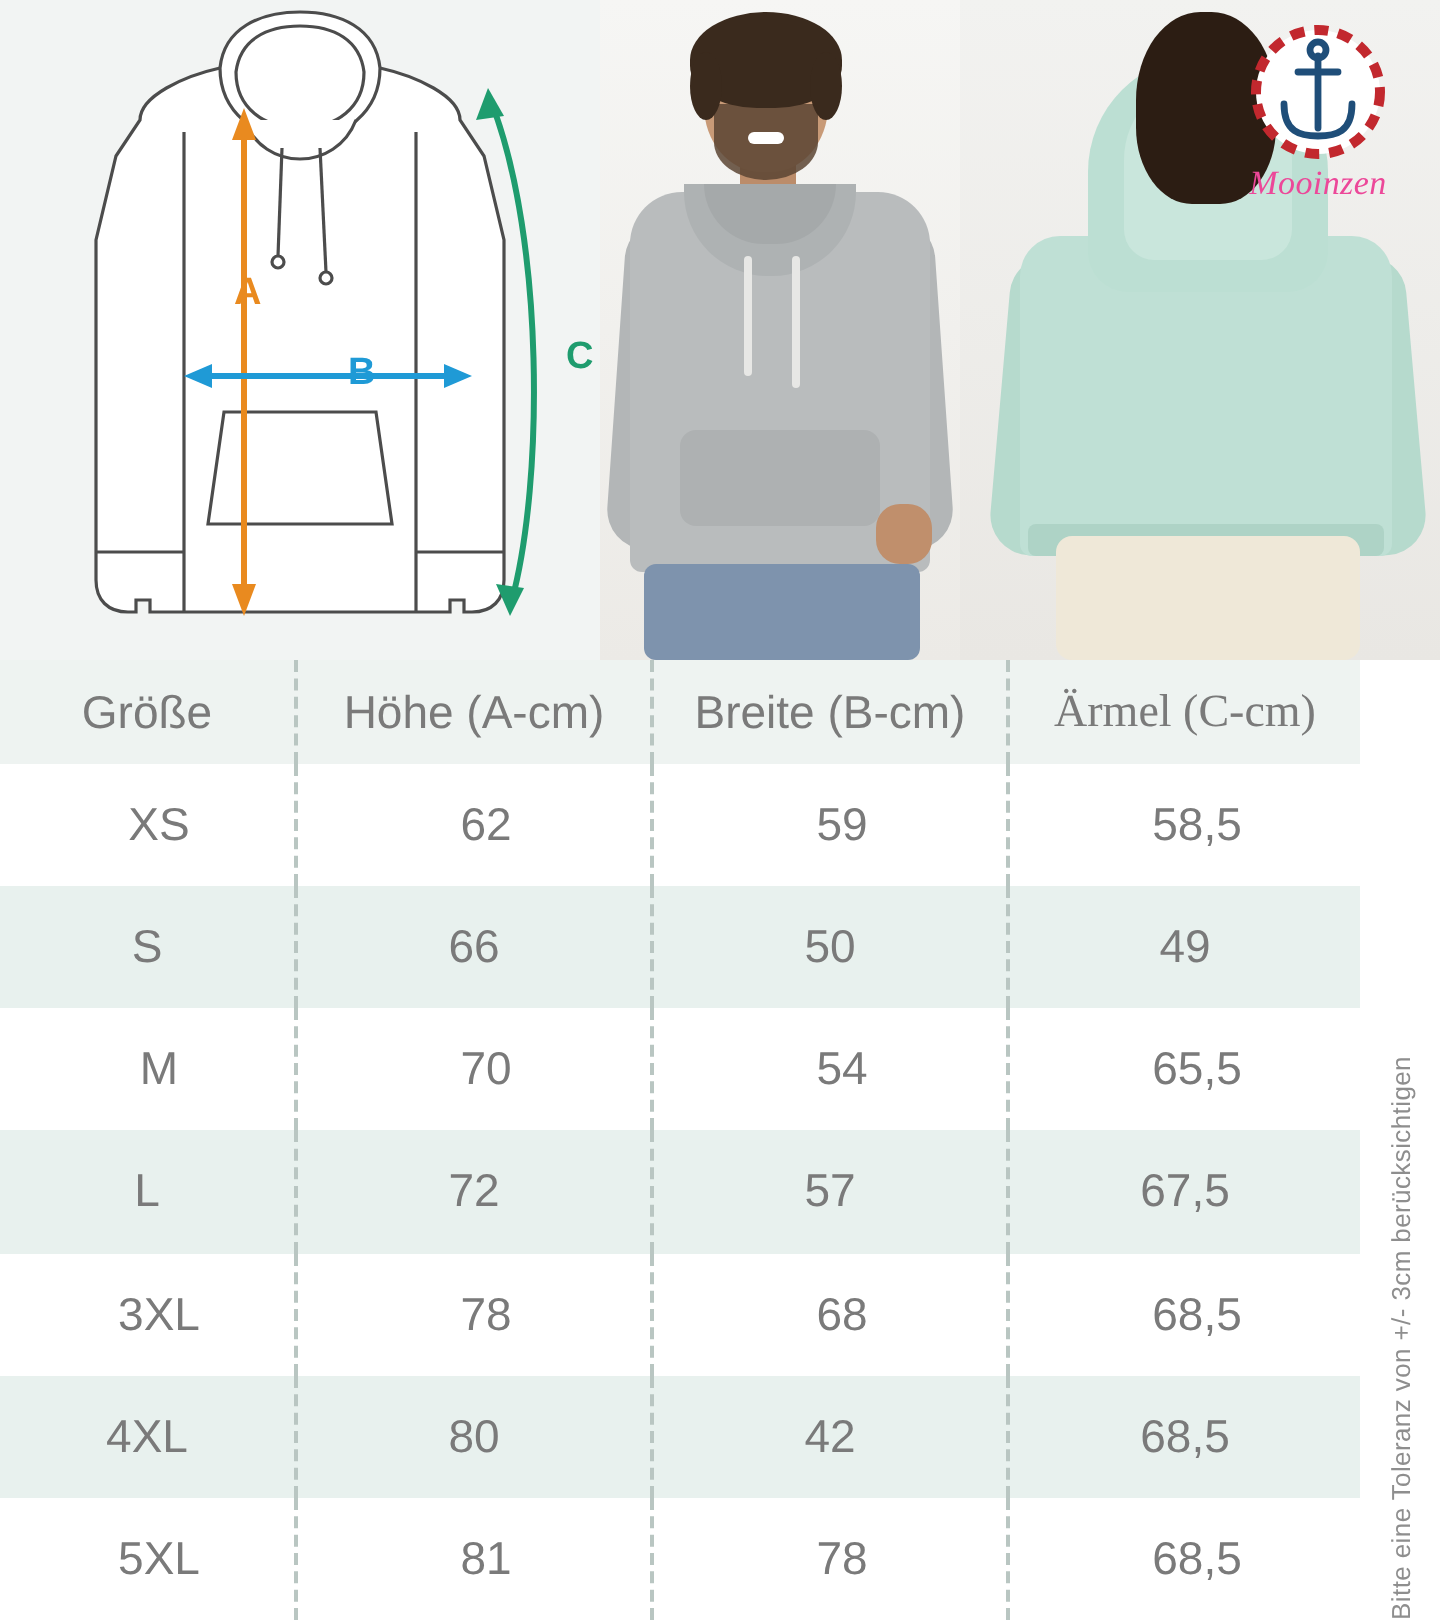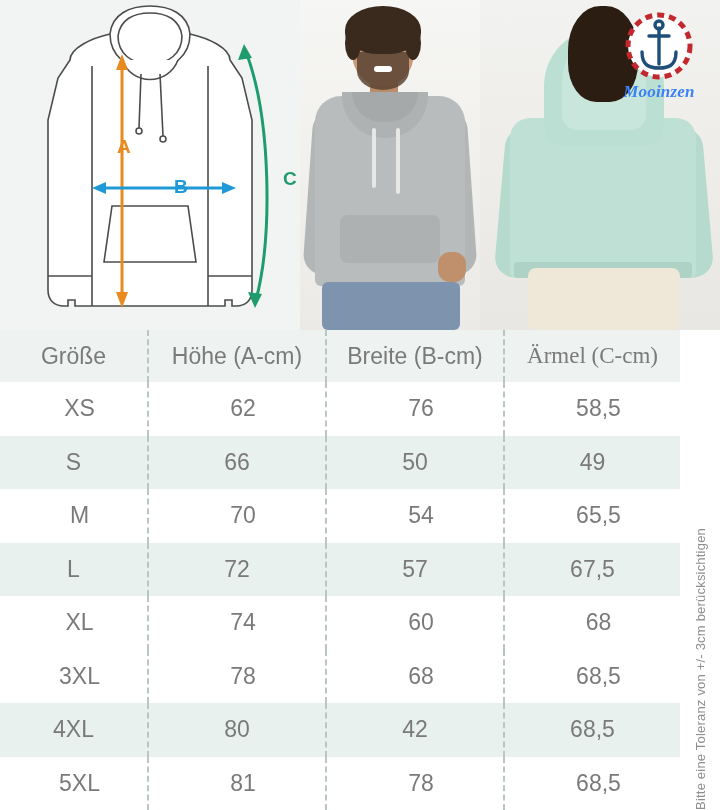--- a/index.html
+++ b/index.html
@@ -68,21 +68,21 @@
   .b-body{position:absolute;left:30px;top:118px;width:186px;height:160px;background:#bfe0d5;border-radius:20px 20px 6px 6px;}
   .b-arm-l{position:absolute;left:20px;top:128px;width:44px;height:150px;background:#b6dacd;border-radius:20px;transform:rotate(5deg);}
   .b-arm-r{position:absolute;left:184px;top:128px;width:44px;height:150px;background:#b6dacd;border-radius:20px;transform:rotate(-5deg);}
   .b-pants{position:absolute;left:48px;top:268px;width:152px;height:62px;background:#efe8d8;border-radius:8px;}
   .b-hem{position:absolute;left:34px;top:262px;width:178px;height:16px;background:#aed3c6;border-radius:4px;}
 
   
   .logo{position:absolute;right:8px;top:8px;width:106px;height:96px;text-align:center;}
   .logo-brand{
     position:absolute;left:0;bottom:2px;width:106px;
-    color:#3b82f6;font-size:17px;font-style:italic;font-weight:bold;
+    color:#ec4899;font-size:17px;font-style:italic;font-weight:normal;
     font-family:"Liberation Serif", serif;letter-spacing:.2px;
   }
 
   
   .table{
     position:absolute;left:0;top:330px;width:680px;height:480px;
     border-collapse:collapse;table-layout:fixed;
   }
   .table col.c0{width:148px;}
   .table col.c1{width:178px;}
@@ -238,21 +238,21 @@
         <th class="th-size">Größe</th>
         <th class="th-a sep">Höhe (A-cm)</th>
         <th class="th-b sep">Breite (B-cm)</th>
         <th class="th-c sep">Ärmel (C-cm)</th>
       </tr>
     </thead>
     <tbody>
       <tr class="row-even">
         <td>XS</td>
         <td class="sep">62</td>
-        <td class="sep">76</td>
+        <td class="sep">59</td>
         <td class="sep">58,5</td>
       </tr>
       <tr class="row-odd">
         <td>S</td>
         <td class="sep">66</td>
         <td class="sep">50</td>
         <td class="sep">49</td>
       </tr>
       <tr class="row-even">
         <td>M</td>
@@ -260,26 +260,20 @@
         <td class="sep">54</td>
         <td class="sep">65,5</td>
       </tr>
       <tr class="row-odd">
         <td>L</td>
         <td class="sep">72</td>
         <td class="sep">57</td>
         <td class="sep">67,5</td>
       </tr>
       <tr class="row-even">
-        <td>XL</td>
-        <td class="sep">74</td>
-        <td class="sep">60</td>
-        <td class="sep">68</td>
-      </tr>
-      <tr class="row-even">
         <td>3XL</td>
         <td class="sep">78</td>
         <td class="sep">68</td>
         <td class="sep">68,5</td>
       </tr>
       <tr class="row-odd">
         <td>4XL</td>
         <td class="sep">80</td>
         <td class="sep">42</td>
         <td class="sep">68,5</td>

